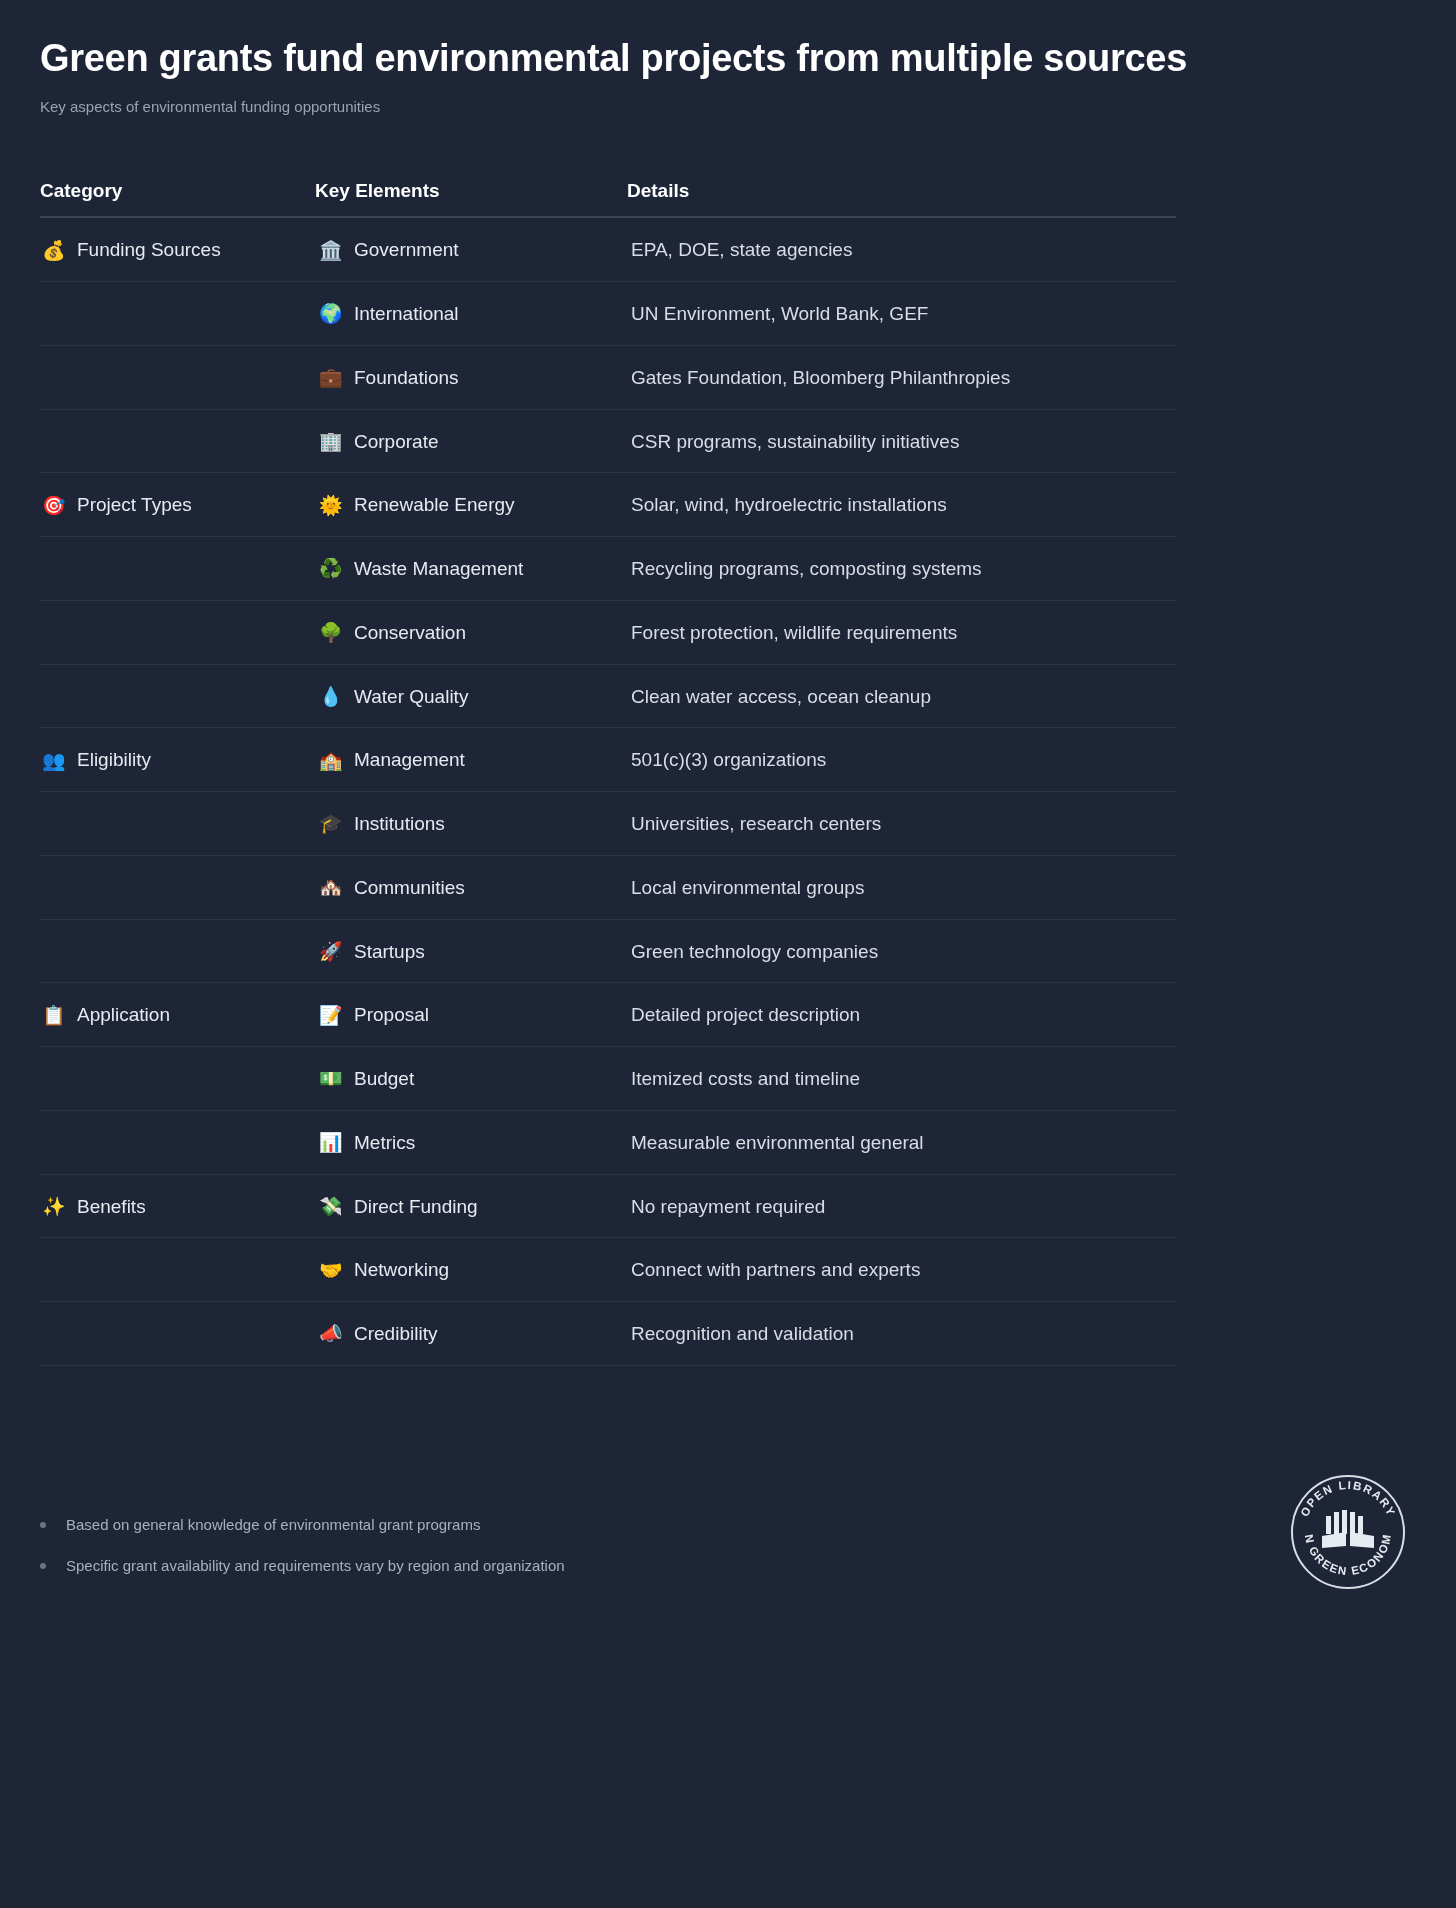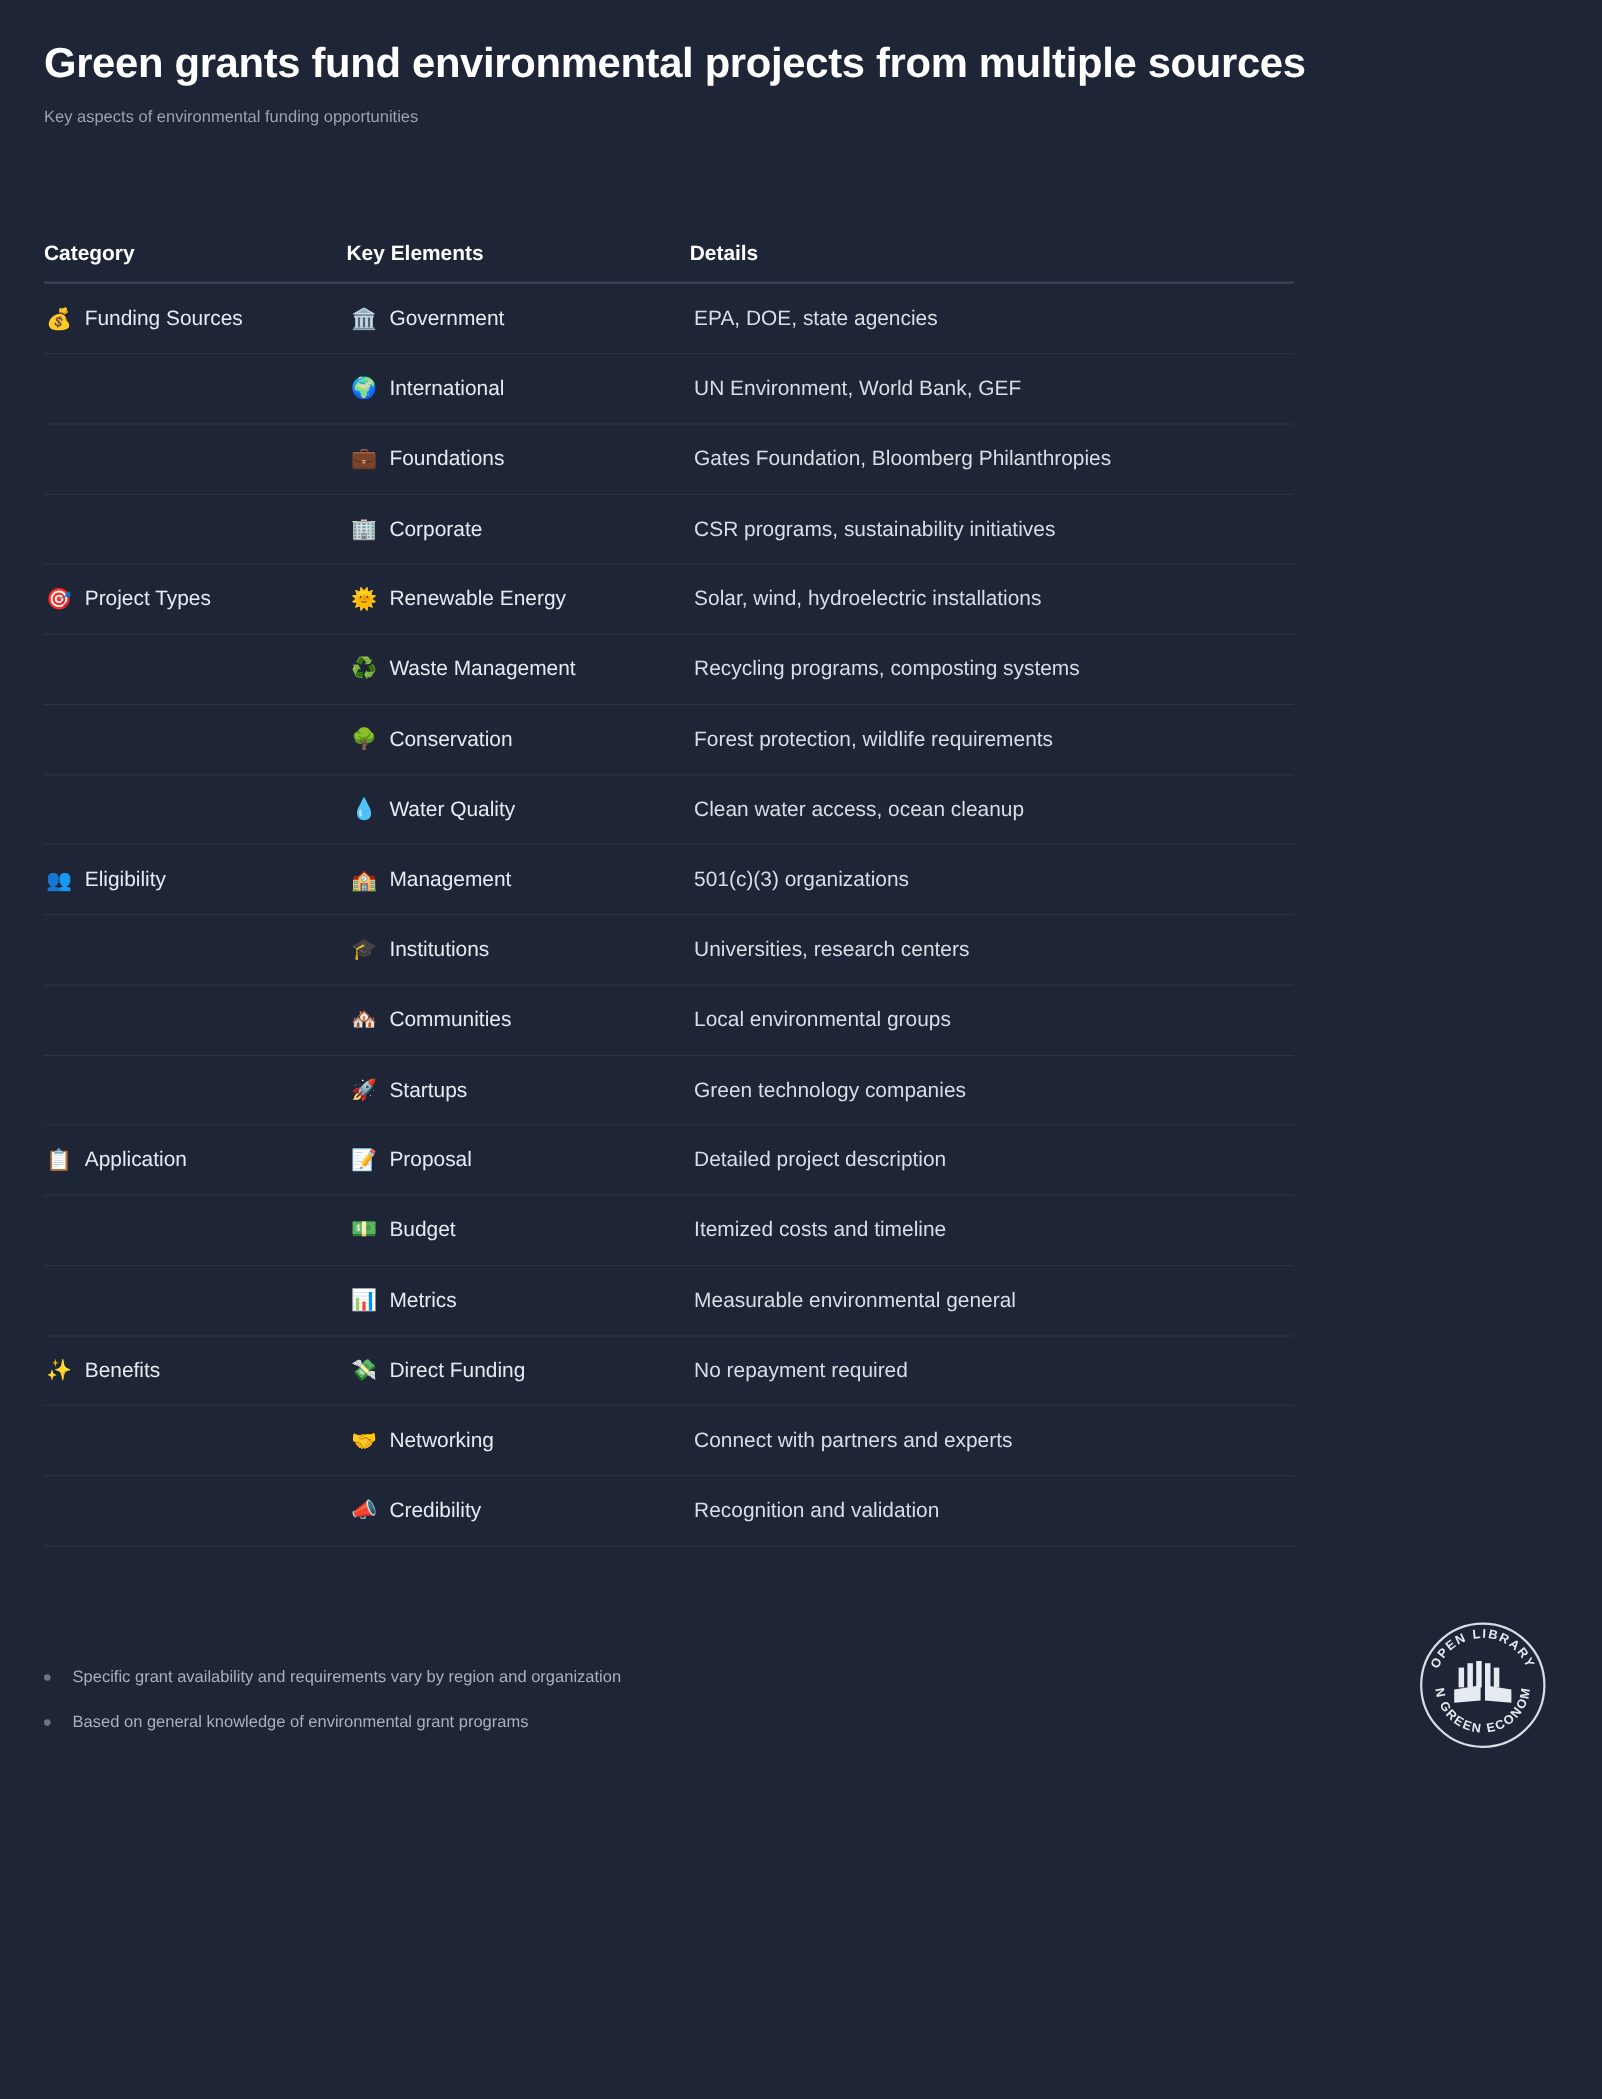--- a/index.html
+++ b/index.html
@@ -34,21 +34,21 @@
 
   .subtitle {
     margin-top: 16px;
     font-size: 15px;
     color: #9aa3b2;
     font-weight: normal;
     line-height: 1.3;
   }
 
   
-  .table-wrap { margin-top: 104px; }
+  .table-wrap { margin-top: 64px; }
 
   table {
     width: 1136px;
     border-collapse: collapse;
     table-layout: fixed;
   }
 
   col.c-cat { width: 275px; }
   col.c-key { width: 312px; }
   col.c-det { width: 549px; }
@@ -395,25 +395,25 @@
             </td>
             <td class="det"><span class="det-label">Recognition and validation</span></td>
           </tr>
         </tbody>
     </table>
   </div>
 
   <div class="notes" id="notes">
       <div class="note">
         <span class="bullet"></span>
-        <span>Specific grant availability and requirements vary by region and organization</span>
+        <span>Based on general knowledge of environmental grant programs</span>
       </div>
       <div class="note">
         <span class="bullet"></span>
-        <span>Based on general knowledge of environmental grant programs</span>
+        <span>Specific grant availability and requirements vary by region and organization</span>
       </div>
     </div>
 
   <div class="logo">
     <svg width="124" height="124" viewBox="0 0 124 124">
       <circle cx="62" cy="62" r="56" fill="none" stroke="#d8dde6" stroke-width="2"></circle>
       <defs>
         <path id="arcTop" d="M 62,62 m -43,0 a 43,43 0 0 1 86,0" fill="none"></path>
         <path id="arcBot" d="M 62,62 m -43,0 a 43,43 0 0 0 86,0" fill="none"></path>
       </defs>

